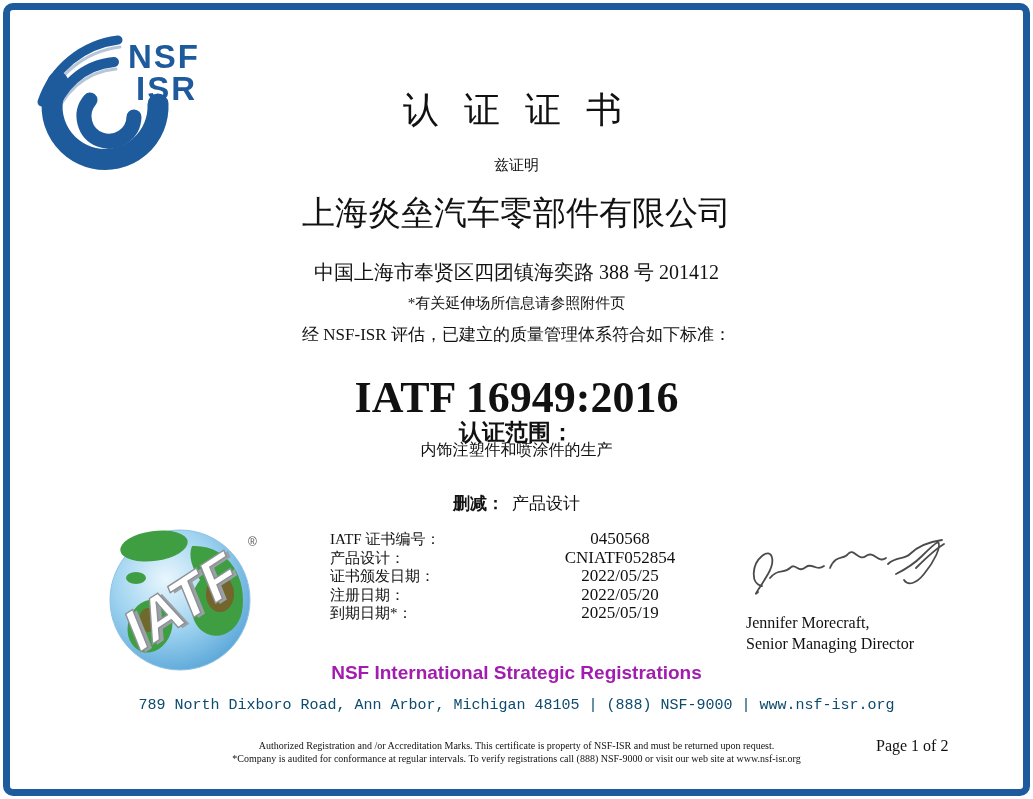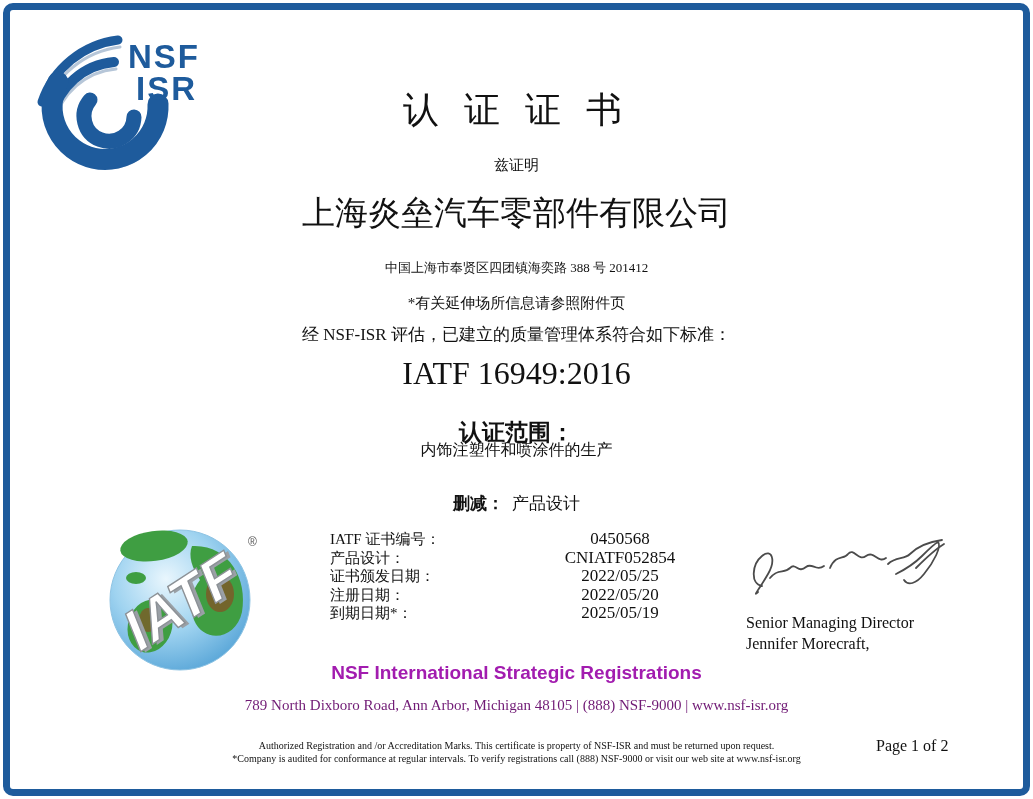--- a/index.html
+++ b/index.html
@@ -19,41 +19,41 @@
     border-radius: 10px;
     pointer-events: none;
   }
   .cline { position: absolute; left: 0; right: 0; text-align: center; white-space: nowrap; }
 
   .nsf-logo { position: absolute; left: 28px; top: 30px; width: 210px; height: 152px; }
 
   .title      { top: 86px;  font-size: 36px; letter-spacing: 8px; }
   .certify    { top: 156px; font-size: 15px; }
   .company    { top: 191px; font-size: 33px; }
-  .addr       { top: 259px; font-size: 13px; }
+  .addr       { top: 259px; font-size: 20px; }
   .ext        { top: 294px; font-size: 15px; }
   .assess     { top: 323px; font-size: 17px; }
-  .standard   { top: 355px; font-size: 32px; font-weight: normal; }
+  .standard   { top: 372px; font-size: 44px; font-weight: bold; }
   .scope-h    { top: 417px; font-size: 23px; font-weight: bold; font-family: "Liberation Sans", sans-serif; }
   .scope-v    { top: 440px; font-size: 16px; }
   .excl       { top: 492px; font-size: 17px; }
   .excl .lbl  { font-weight: bold; font-family: "Liberation Sans", sans-serif; margin-right: 8px; }
 
   .globe { position: absolute; left: 96px; top: 520px; width: 170px; height: 154px; }
 
   .details { position: absolute; left: 330px; top: 530px; width: 395px; }
   .details .row { display: flex; height: 18.6px; line-height: 18.6px; }
   .details .lbl { width: 185px; font-size: 15px; text-align: left; }
   .details .val { flex: 1; font-size: 17px; text-align: center; }
 
   .sig { position: absolute; left: 746px; top: 534px; width: 220px; text-align: left; }
   .sig .lines { font-size: 16px; line-height: 21px; margin-top: 2px; }
 
   .org      { top: 662px; font-size: 19px; font-weight: bold; color: #a21caf; font-family: "Liberation Sans", sans-serif; }
-  .org-addr { top: 697px; font-size: 15px; color: #701a75; font-family: Liberation Serif, serif; }
+  .org-addr { top: 697px; font-size: 15px; color: #0c4a6e; font-family: Liberation Mono, monospace; }
   .fine     { top: 739px; font-size: 10px; line-height: 13px; color: #111; }
   .page-num { position: absolute; left: 876px; top: 737px; font-size: 16px; }
 </style>
 </head>
 <body>
 
 <div class="page">
 
   <div class="frame"></div>
 
@@ -136,22 +136,22 @@
       <g fill="none" stroke="#4b4b4b" stroke-width="1.8" stroke-linecap="round">
         <path d="M 16,52 C 4,50 6,30 16,22 C 26,14 30,26 22,40 C 14,54 6,64 12,58"></path>
         <path d="M 24,44 C 32,34 38,40 44,34 C 50,28 52,40 60,33 C 66,28 70,38 78,32"></path>
         <path d="M 84,34 C 90,20 98,26 102,20 C 108,13 112,28 120,22 C 128,16 132,30 140,24"></path>
         <path d="M 142,30 C 150,22 158,26 164,20 C 172,12 182,8 196,6"></path>
         <path d="M 150,40 C 158,36 168,30 176,22 C 184,14 188,10 192,8 C 196,12 188,28 178,40 C 170,50 162,52 158,46"></path>
         <path d="M 170,34 C 178,26 188,16 198,10"></path>
       </g>
     </svg>
     <div class="lines">
+      <div>Jennifer Morecraft,</div>
       <div>Senior Managing Director</div>
-      <div>Jennifer Morecraft,</div>
     </div>
   </div>
 
   <div class="cline org">NSF International Strategic Registrations</div>
   <div class="cline org-addr">789 North Dixboro Road, Ann Arbor, Michigan 48105 | (888) NSF-9000 | www.nsf-isr.org</div>
   <div class="cline fine">
     <div>Authorized Registration and /or Accreditation Marks. This certificate is property of NSF-ISR and must be returned upon request.</div>
     <div>*Company is audited for conformance at regular intervals. To verify registrations call (888) NSF-9000 or visit our web site at www.nsf-isr.org</div>
   </div>
   <div class="page-num">Page 1 of 2</div>

